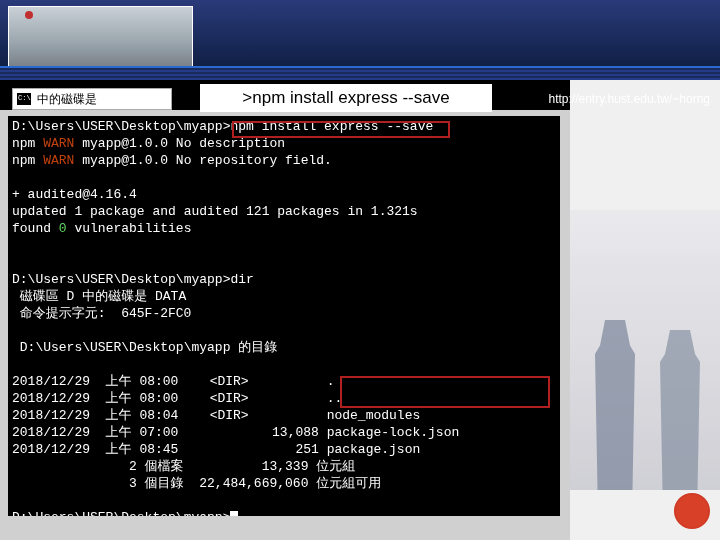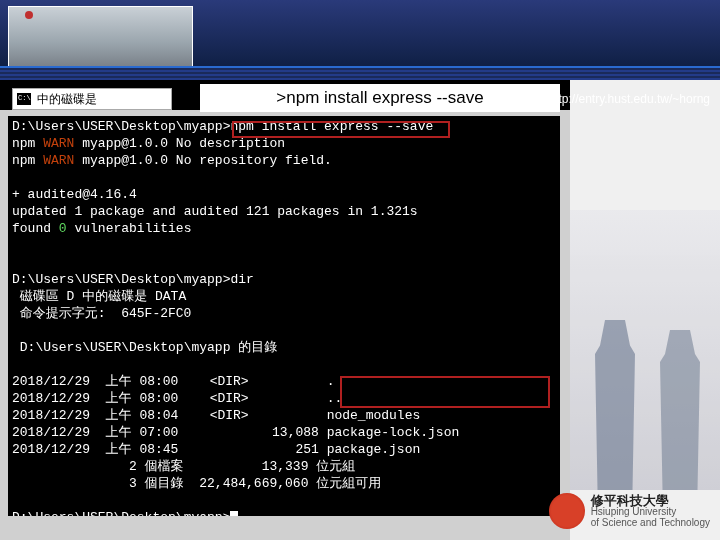--- a/index.html
+++ b/index.html
@@ -82,21 +82,21 @@
     color:#fff;
     font-size:7px;
     position:absolute;
     left:1px; top:1px;
     font-family: "Courier New", monospace;
   }
   .command-box {
     position: absolute;
     left: 200px;
     top: 84px;
-    width: 360px;
+    width: 292px;
     height: 28px;
     background: #fff;
     display: flex;
     align-items: center;
     justify-content: center;
     font-size: 17px;
     font-family: Arial, sans-serif;
     z-index: 5;
   }
   .terminal {
@@ -234,18 +234,13 @@
 
 <div class="red-box1"></div>
 <div class="red-box2"></div>
 
 <div class="right-side">
   <div class="figures"></div>
 </div>
 
 <div class="uni-logo">
   <div class="seal"></div>
-  <div class="txt">
-    <div class="cn">修平科技大學</div>
-    <div>Hsiuping University</div>
-    <div>of Science and Technology</div>
-  </div>
 </div>
 
 </body></html>

